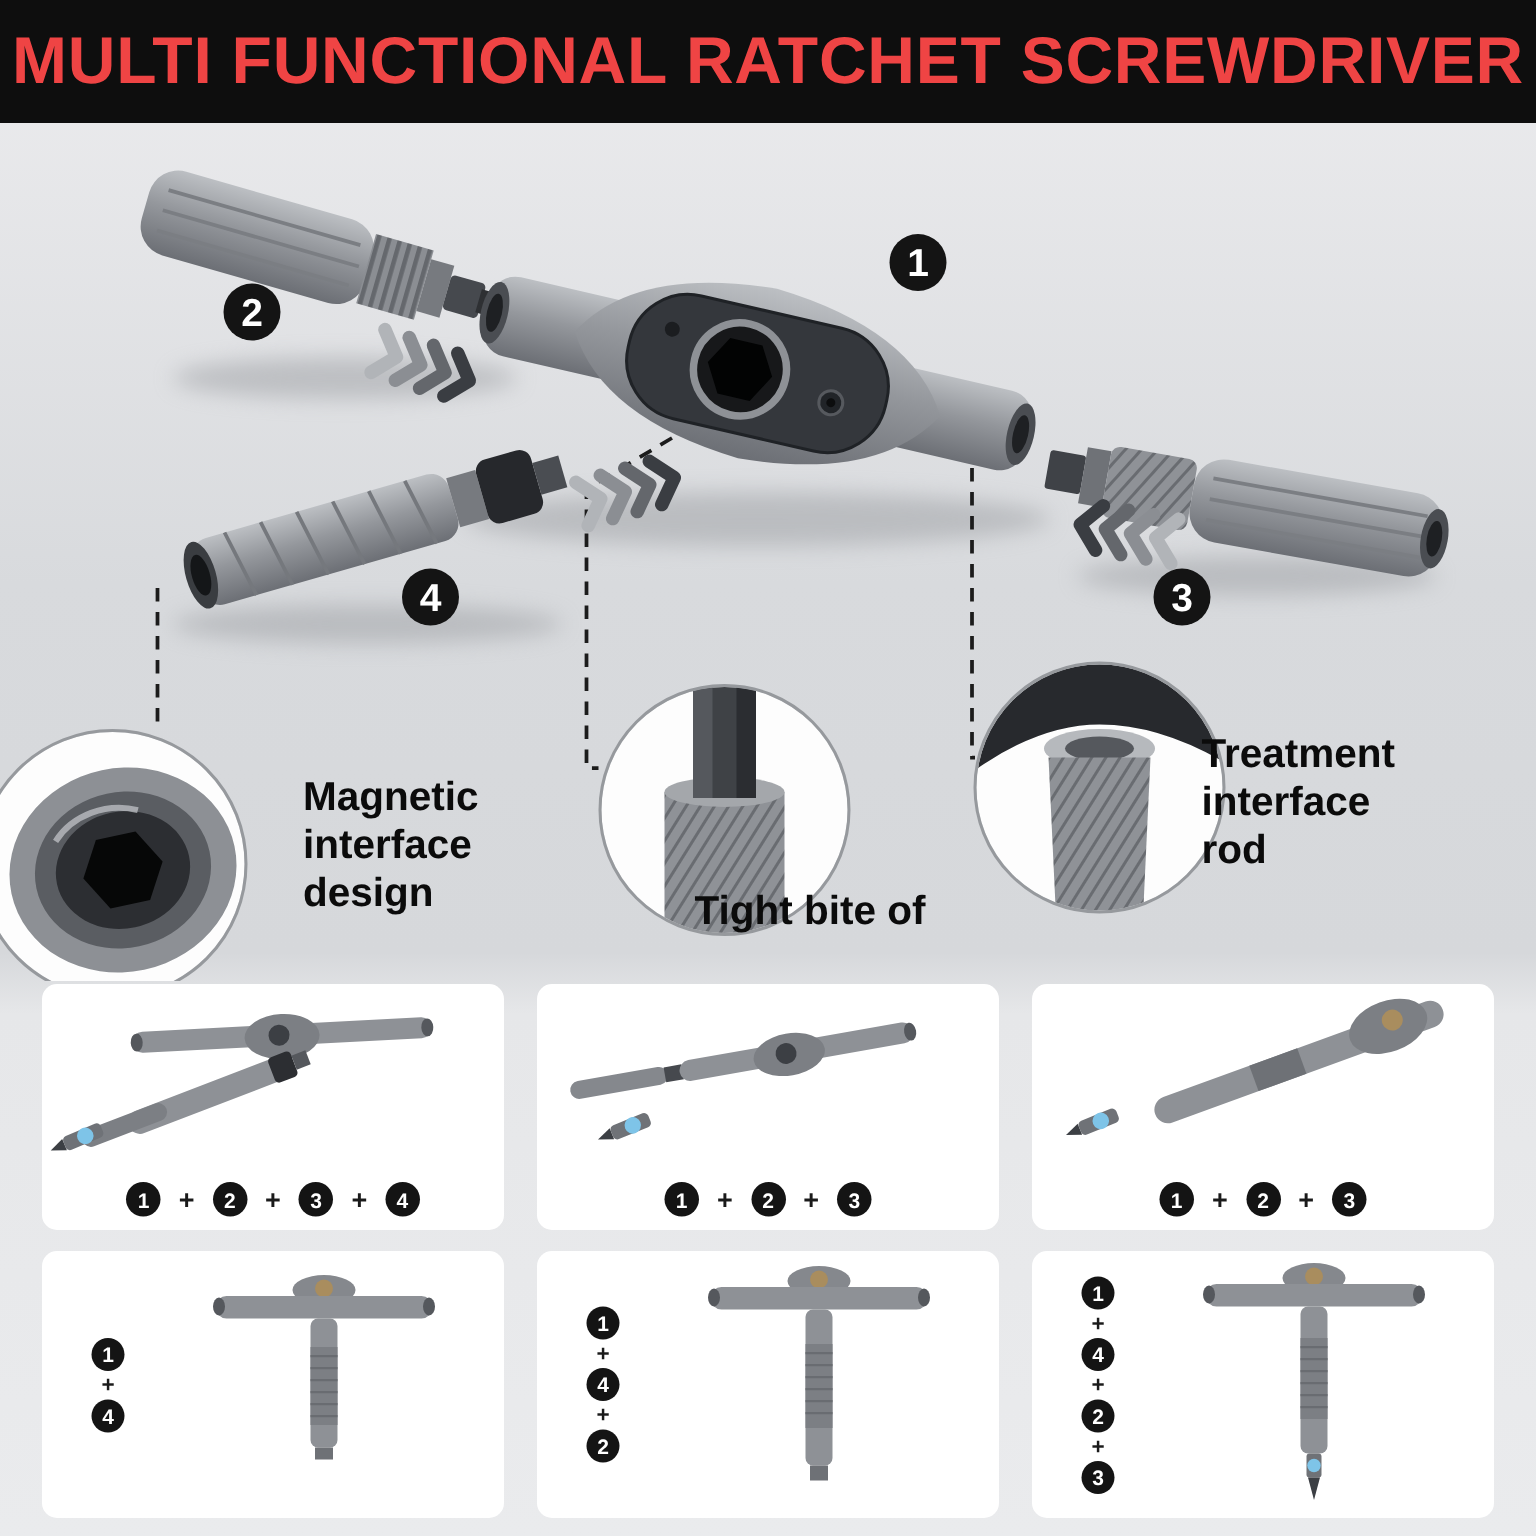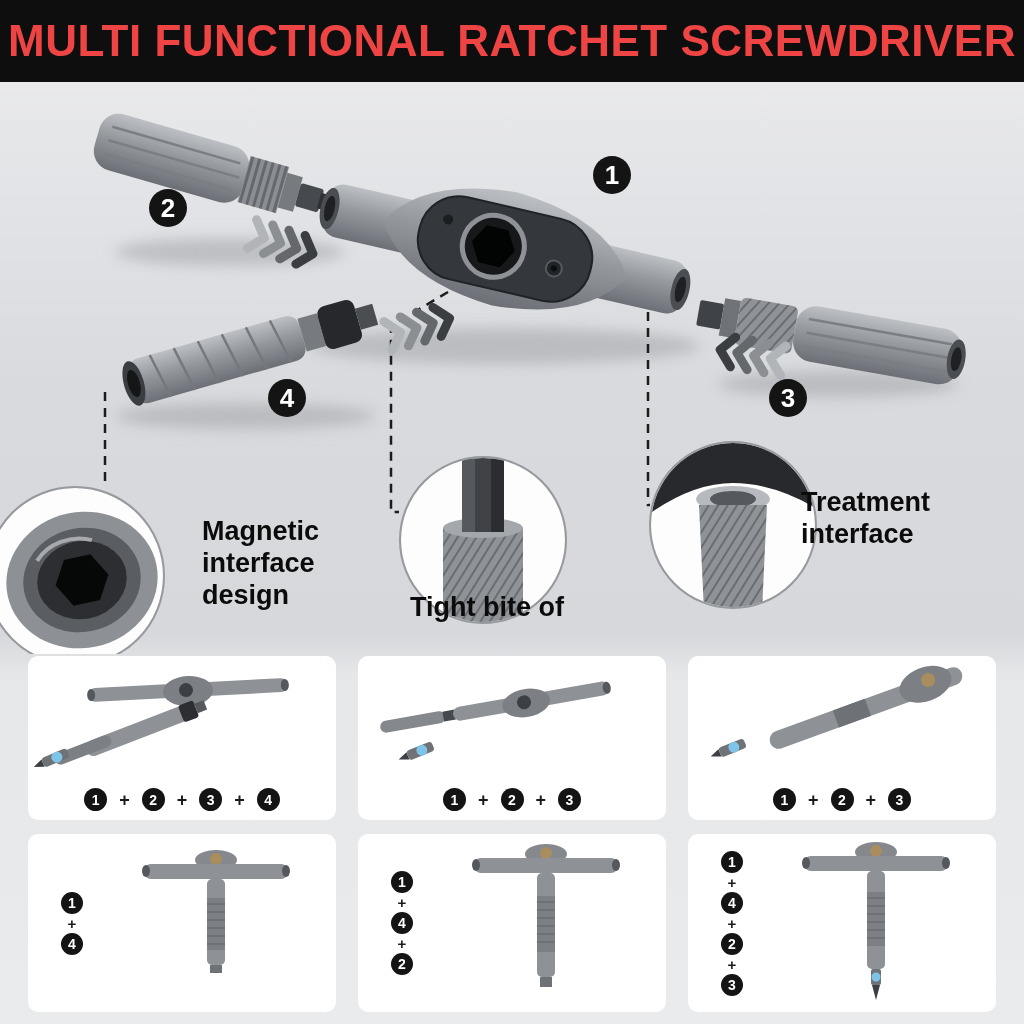--- a/index.html
+++ b/index.html
@@ -20,21 +20,21 @@
   .diagram-svg { position:absolute; top:84px; left:0; }
   .part-badge {
     position:absolute; width:38px; height:38px; border-radius:50%;
     background:#141414; color:#ffffff; font-size:26px; font-weight:700;
     display:flex; align-items:center; justify-content:center;
   }
   .callout-label {
     position:absolute; color:#0b0b0b; font-weight:700; font-size:27px; line-height:1.18;
   }
   .callout-label span { display:block; }
-  .callout-center { text-align:center; }
+  .callout-center { text-align:right; }
   .cards-row {
     position:absolute; left:28px; width:968px;
     display:grid; grid-template-columns:1fr 1fr 1fr; gap:22px;
   }
   .row1 { top:656px; }
   .row2 { top:834px; }
   .card {
     background:#ffffff; border-radius:10px; position:relative; overflow:hidden;
   }
   .row1 .card { height:164px; }
@@ -223,20 +223,21 @@
   <span>Magnetic</span>
   <span>interface</span>
   <span>design</span>
 </div>
 <div class="callout-label callout-center" style="left:357px; top:592px; width:260px;">
   <span>Tight bite of</span>
 </div>
 <div class="callout-label" style="left:801px; top:487px;">
   <span>Treatment</span>
   <span>interface</span>
+  <span>rod</span>
 </div>
 
 <div class="cards-row row1">
 
   <div class="card">
     <svg width="308" height="122" viewBox="0 0 308 122">
       <g transform="translate(160,34) rotate(-3)">
         <rect x="-100" y="-7" width="200" height="14" rx="7" fill="#8e9196"></rect>
         <ellipse cx="-97" cy="0" rx="4" ry="6" fill="#55585d"></ellipse>
         <ellipse cx="97" cy="0" rx="4" ry="6" fill="#55585d"></ellipse>

